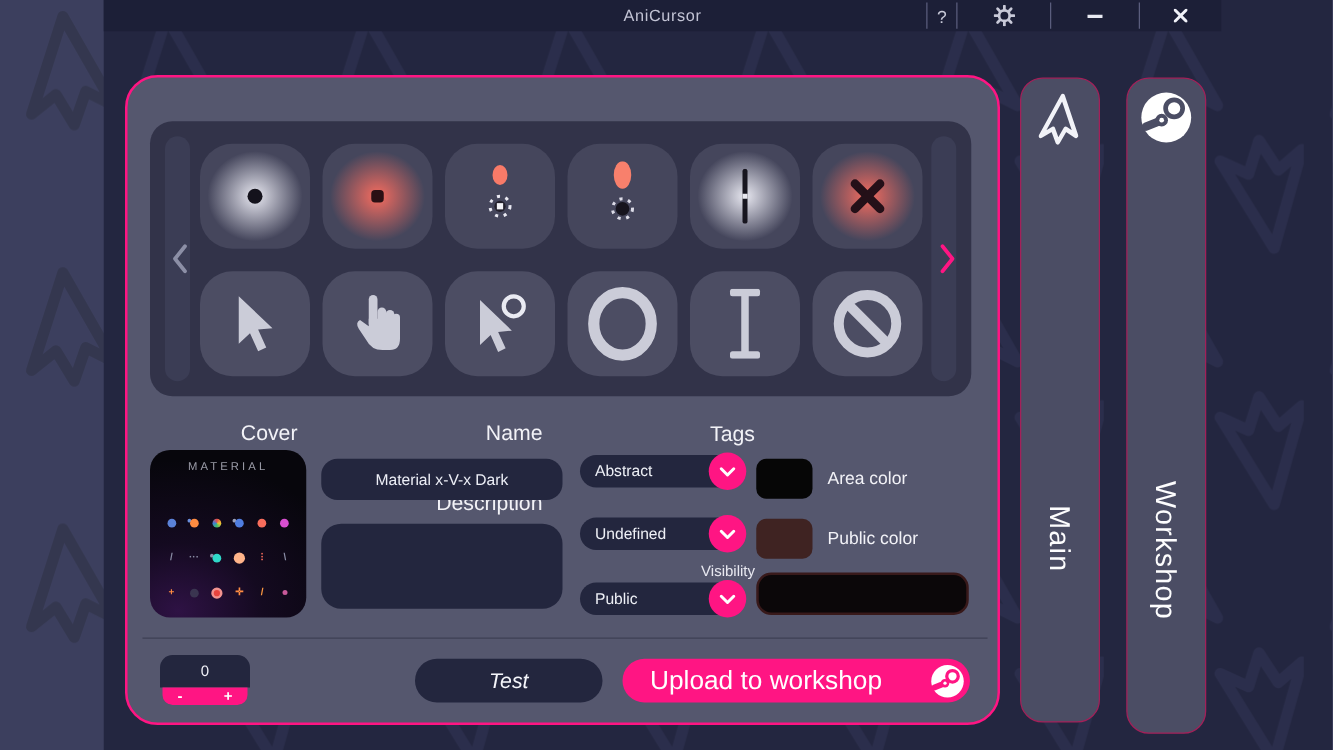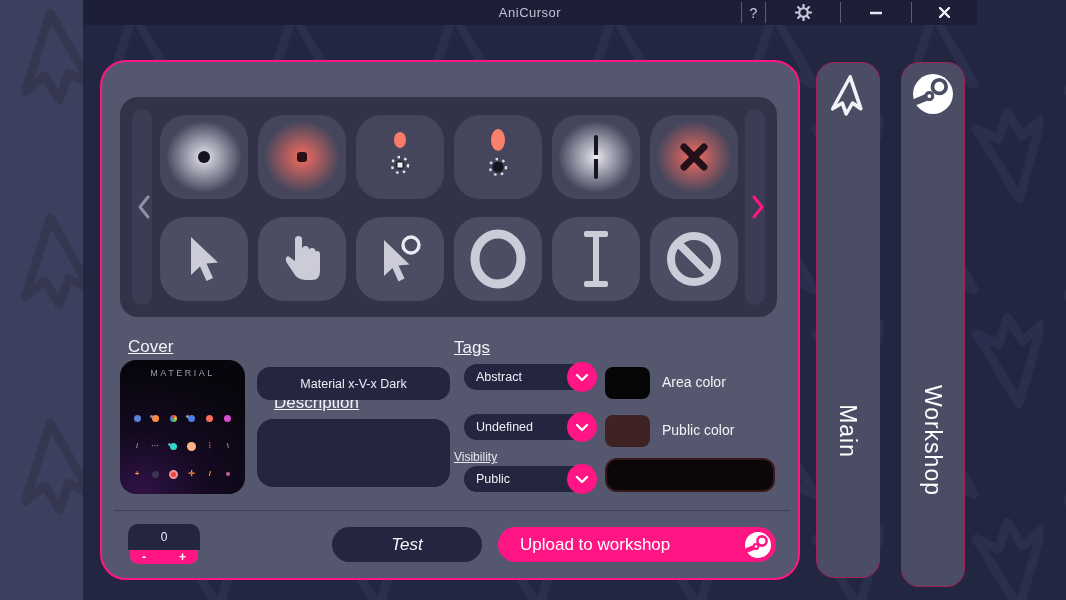--- a/index.html
+++ b/index.html
@@ -43,21 +43,21 @@
   .tile { position:absolute; width:88px; height:84px; border-radius:26px;
     background:#45465c; display:flex; align-items:center; justify-content:center;
     overflow:hidden; cursor:pointer; }
   .tile.r2 { background:#4c4d63; }
   .glow { position:absolute; width:76px; height:72px; border-radius:50%; }
   .glow.white { background:radial-gradient(closest-side, rgba(240,240,248,.95), rgba(240,240,248,0) 100%); }
   .glow.red   { background:radial-gradient(closest-side, rgba(255,110,95,.95), rgba(255,110,95,0) 100%); }
   .tile svg { position:relative; }
 
   
-  .flabel { position:absolute; color:#f2f2f7; font-size:17px; text-align:left;text-decoration:underline; }
+  .flabel { position:absolute; color:#f2f2f7; font-size:17px; text-align:right; }
   .flabel.small { font-size:12px; color:#e8e8f0; }
 
   .cover { position:absolute; left:18px; top:298px; width:125px; height:134px;
     border-radius:16px; background:radial-gradient(120% 90% at 18% 96%, #2e1244 0%, #140a20 45%, #07060c 100%);
     overflow:hidden; }
   .cover-title { text-align:center; margin-top:8px; color:#9b9ca8; font-size:9px; letter-spacing:2.5px; }
   .mini-grid { position:absolute; left:8px; top:44px; width:109px; height:84px;
     display:grid; grid-template-columns:repeat(6,1fr); grid-template-rows:repeat(3,1fr);
     align-items:center; justify-items:center; }
   .mg { width:7px; height:7px; border-radius:50%; }
@@ -88,21 +88,21 @@
     display:flex; align-items:center; justify-content:center; }
   .step-bar { height:14px; margin:0 2px; border-radius:0 0 8px 8px; background:#ff1583;
     display:flex; align-items:center; justify-content:space-between; padding:0 12px; }
   .step-bar span { color:#fff; font-size:12px; font-weight:bold; line-height:10px; cursor:pointer; }
 
   .btn { position:absolute; height:35px; border-radius:17.5px; display:flex;
     align-items:center; justify-content:center; cursor:pointer; }
   .btn-test { left:230px; top:465px; width:150px; background:#23263e;
     color:#f5f6fb; font-size:17px;font-style:italic; }
   .btn-upload { left:396px; top:465px; width:278px; background:#ff1583;
-    color:#fff; font-size:17px; justify-content:flex-start; padding-left:22px;text-align:center; }
+    color:#fff; font-size:21px; justify-content:flex-start; padding-left:22px;text-align:center; }
   .steam-badge { position:absolute; right:4px; top:3.5px; width:28px; height:28px; }
 
   
   .vtab { position:absolute; width:64px; background:#4b4d64; border:1.5px solid #a32059;
     border-radius:18px; z-index:3; cursor:pointer; }
   .vtab.main { left:733px; top:62px; height:516px; }
   .vtab.workshop { left:818px; top:62px; height:525px; }
   .vtab-icon { position:absolute; top:10px; left:0; width:100%; display:flex; justify-content:center; }
   .vtab-label { position:absolute; bottom:16px; left:0; width:100%; display:flex; justify-content:center;
     color:#fdfdfe; font-size:23px; letter-spacing:1px;
@@ -276,20 +276,21 @@
         </div>
         <div class="tile r2" style="left:530px;top:120px;">
           <svg width="58" height="58" viewBox="0 0 58 58">
             <circle cx="29" cy="29" r="23" fill="none" stroke="#cbccd8" stroke-width="8"></circle>
             <line x1="13" y1="13" x2="45" y2="45" stroke="#cbccd8" stroke-width="8"></line>
           </svg>
         </div>
       </div>
 
       <div class="flabel" style="left:26px;top:275px;width:110px;">Cover</div>
+      <div class="flabel" style="left:172px;top:275px;width:160px;">Name</div>
       <div class="flabel" style="left:172px;top:331px;width:160px;">Description</div>
       <div class="flabel" style="left:352px;top:276px;width:150px;">Tags</div>
       <div class="flabel small" style="left:352px;top:388px;width:150px;">Visibility</div>
 
       <div class="cover">
         <div class="cover-title">MATERIAL</div>
         <div class="mini-grid">
           <span class="mg" style="background:#5b82d8;"></span>
           <span class="mg" style="background:#ff8c42;box-shadow:-4px -2px 0 -2px #6a8fdd;"></span>
           <span class="mg" style="background:conic-gradient(#e84b4b,#f2c230,#3fbf6a,#3f7fd8,#e84b4b);"></span>

